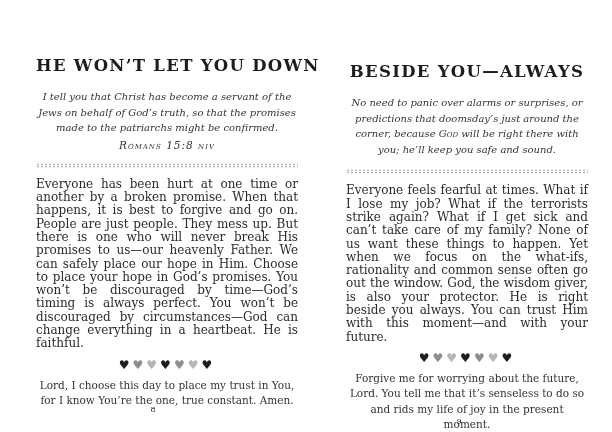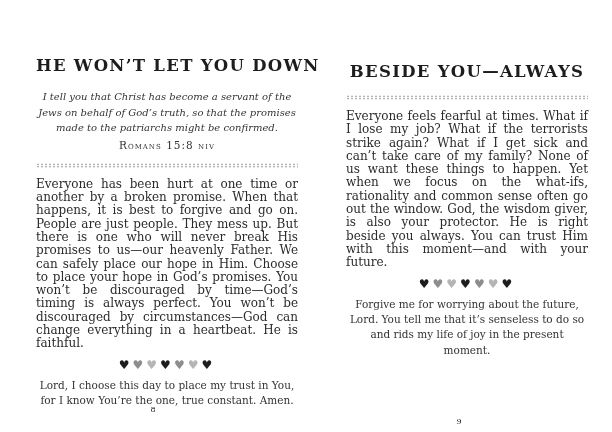--- a/index.html
+++ b/index.html
@@ -36,20 +36,21 @@
     margin: 0;
     color: #333333;
   }
   .reference {
     text-align: center;
     font-variant: small-caps;
     font-size: 10.5px;
     letter-spacing: 1px;
     margin: 3px 0 0 0;
     color: #333333;
+    font-style: italic;
   }
   .divider {
     height: 5px;
     margin: 12px 0 10px 0;
     background-image: radial-gradient(circle, #9b9b9b 0.8px, transparent 1px);
     background-size: 4px 2.5px;
   }
   .body {
     font-size: 12px;
     line-height: 13.3px;
@@ -92,20 +93,21 @@
     <p class="reference">Romans 15:8 niv</p>
     <div class="divider"></div>
     <p class="body">Everyone has been hurt at one time or another by a broken promise. When that happens, it is best to forgive and go on. People are just people. They mess up. But there is one who will never break His promises to us—our heavenly Father. We can safely place our hope in Him. Choose to place your hope in God’s promises. You won’t be discouraged by time—God’s timing is always perfect. You won’t be discouraged by circumstances—God can change everything in a heartbeat. He is faithful.</p>
     <div class="hearts"><span style="color: rgb(29, 29, 29);">♥</span><span style="color: rgb(141, 141, 141);">♥</span><span style="color: rgb(181, 181, 181);">♥</span><span style="color: rgb(29, 29, 29);">♥</span><span style="color: rgb(141, 141, 141);">♥</span><span style="color: rgb(181, 181, 181);">♥</span><span style="color: rgb(29, 29, 29);">♥</span></div>
     <p class="prayer">Lord, I choose this day to place my trust in You, for I know You’re the one, true constant. Amen.</p>
     <div class="pagenum">8</div>
   </section>
 
   <section class="page right">
     <h1 class="title">BESIDE YOU—ALWAYS</h1>
+    <p class="epigraph"><span>No need to panic over alarms or surprises, or predictions that doomsday’s just around the corner, because </span><span class="sc">God</span><span> will be right there with you; he’ll keep you safe and sound.</span></p>
     <div class="divider"></div>
     <p class="body"><span>Everyone feels fearful at times. </span><span class="ital">What if I lose my job? What if the terrorists strike again? What if I get sick and can’t take care of my family?</span><span> None of us want these things to happen. Yet when we focus on the what-ifs, rationality and common sense often go out the window. God, the wisdom giver, is also your protector. He is right beside you always. You can trust Him with this moment—and with your future.</span></p>
     <div class="hearts"><span style="color: rgb(29, 29, 29);">♥</span><span style="color: rgb(141, 141, 141);">♥</span><span style="color: rgb(181, 181, 181);">♥</span><span style="color: rgb(29, 29, 29);">♥</span><span style="color: rgb(141, 141, 141);">♥</span><span style="color: rgb(181, 181, 181);">♥</span><span style="color: rgb(29, 29, 29);">♥</span></div>
     <p class="prayer">Forgive me for worrying about the future, Lord. You tell me that it’s senseless to do so and rids my life of joy in the present moment.</p>
     <div class="pagenum">9</div>
   </section>
 
 </div>
 
 </body></html>

